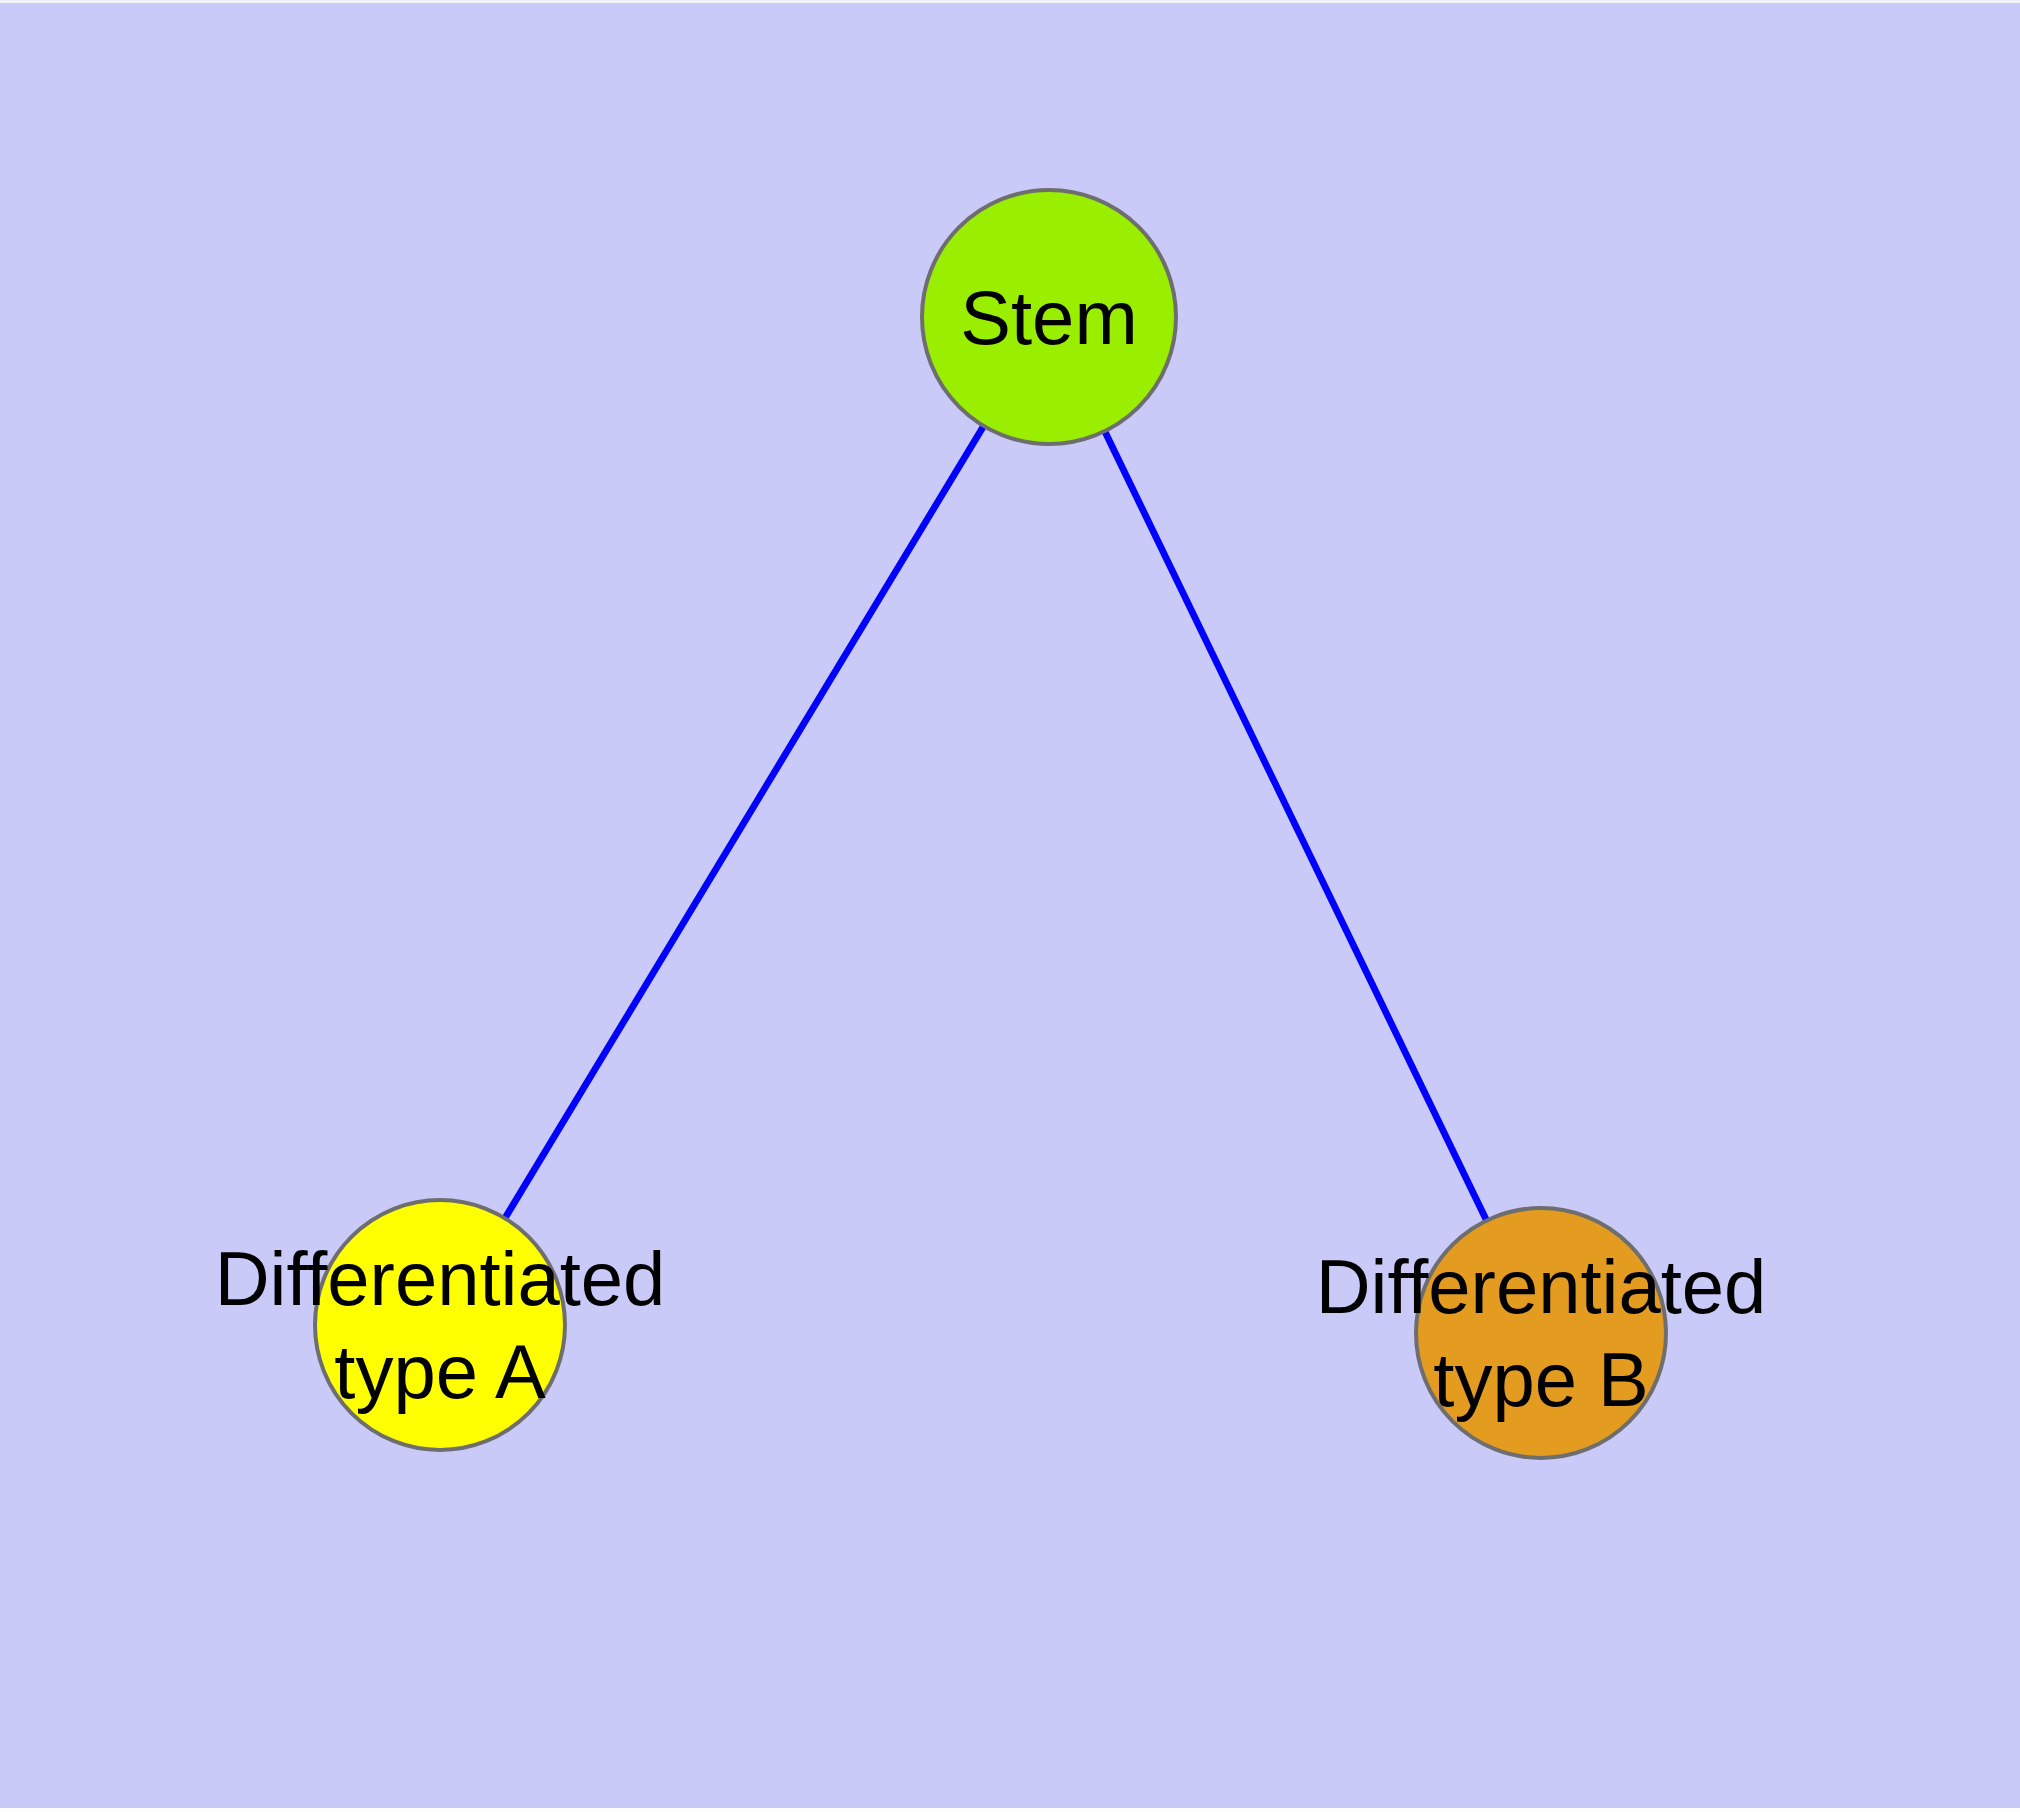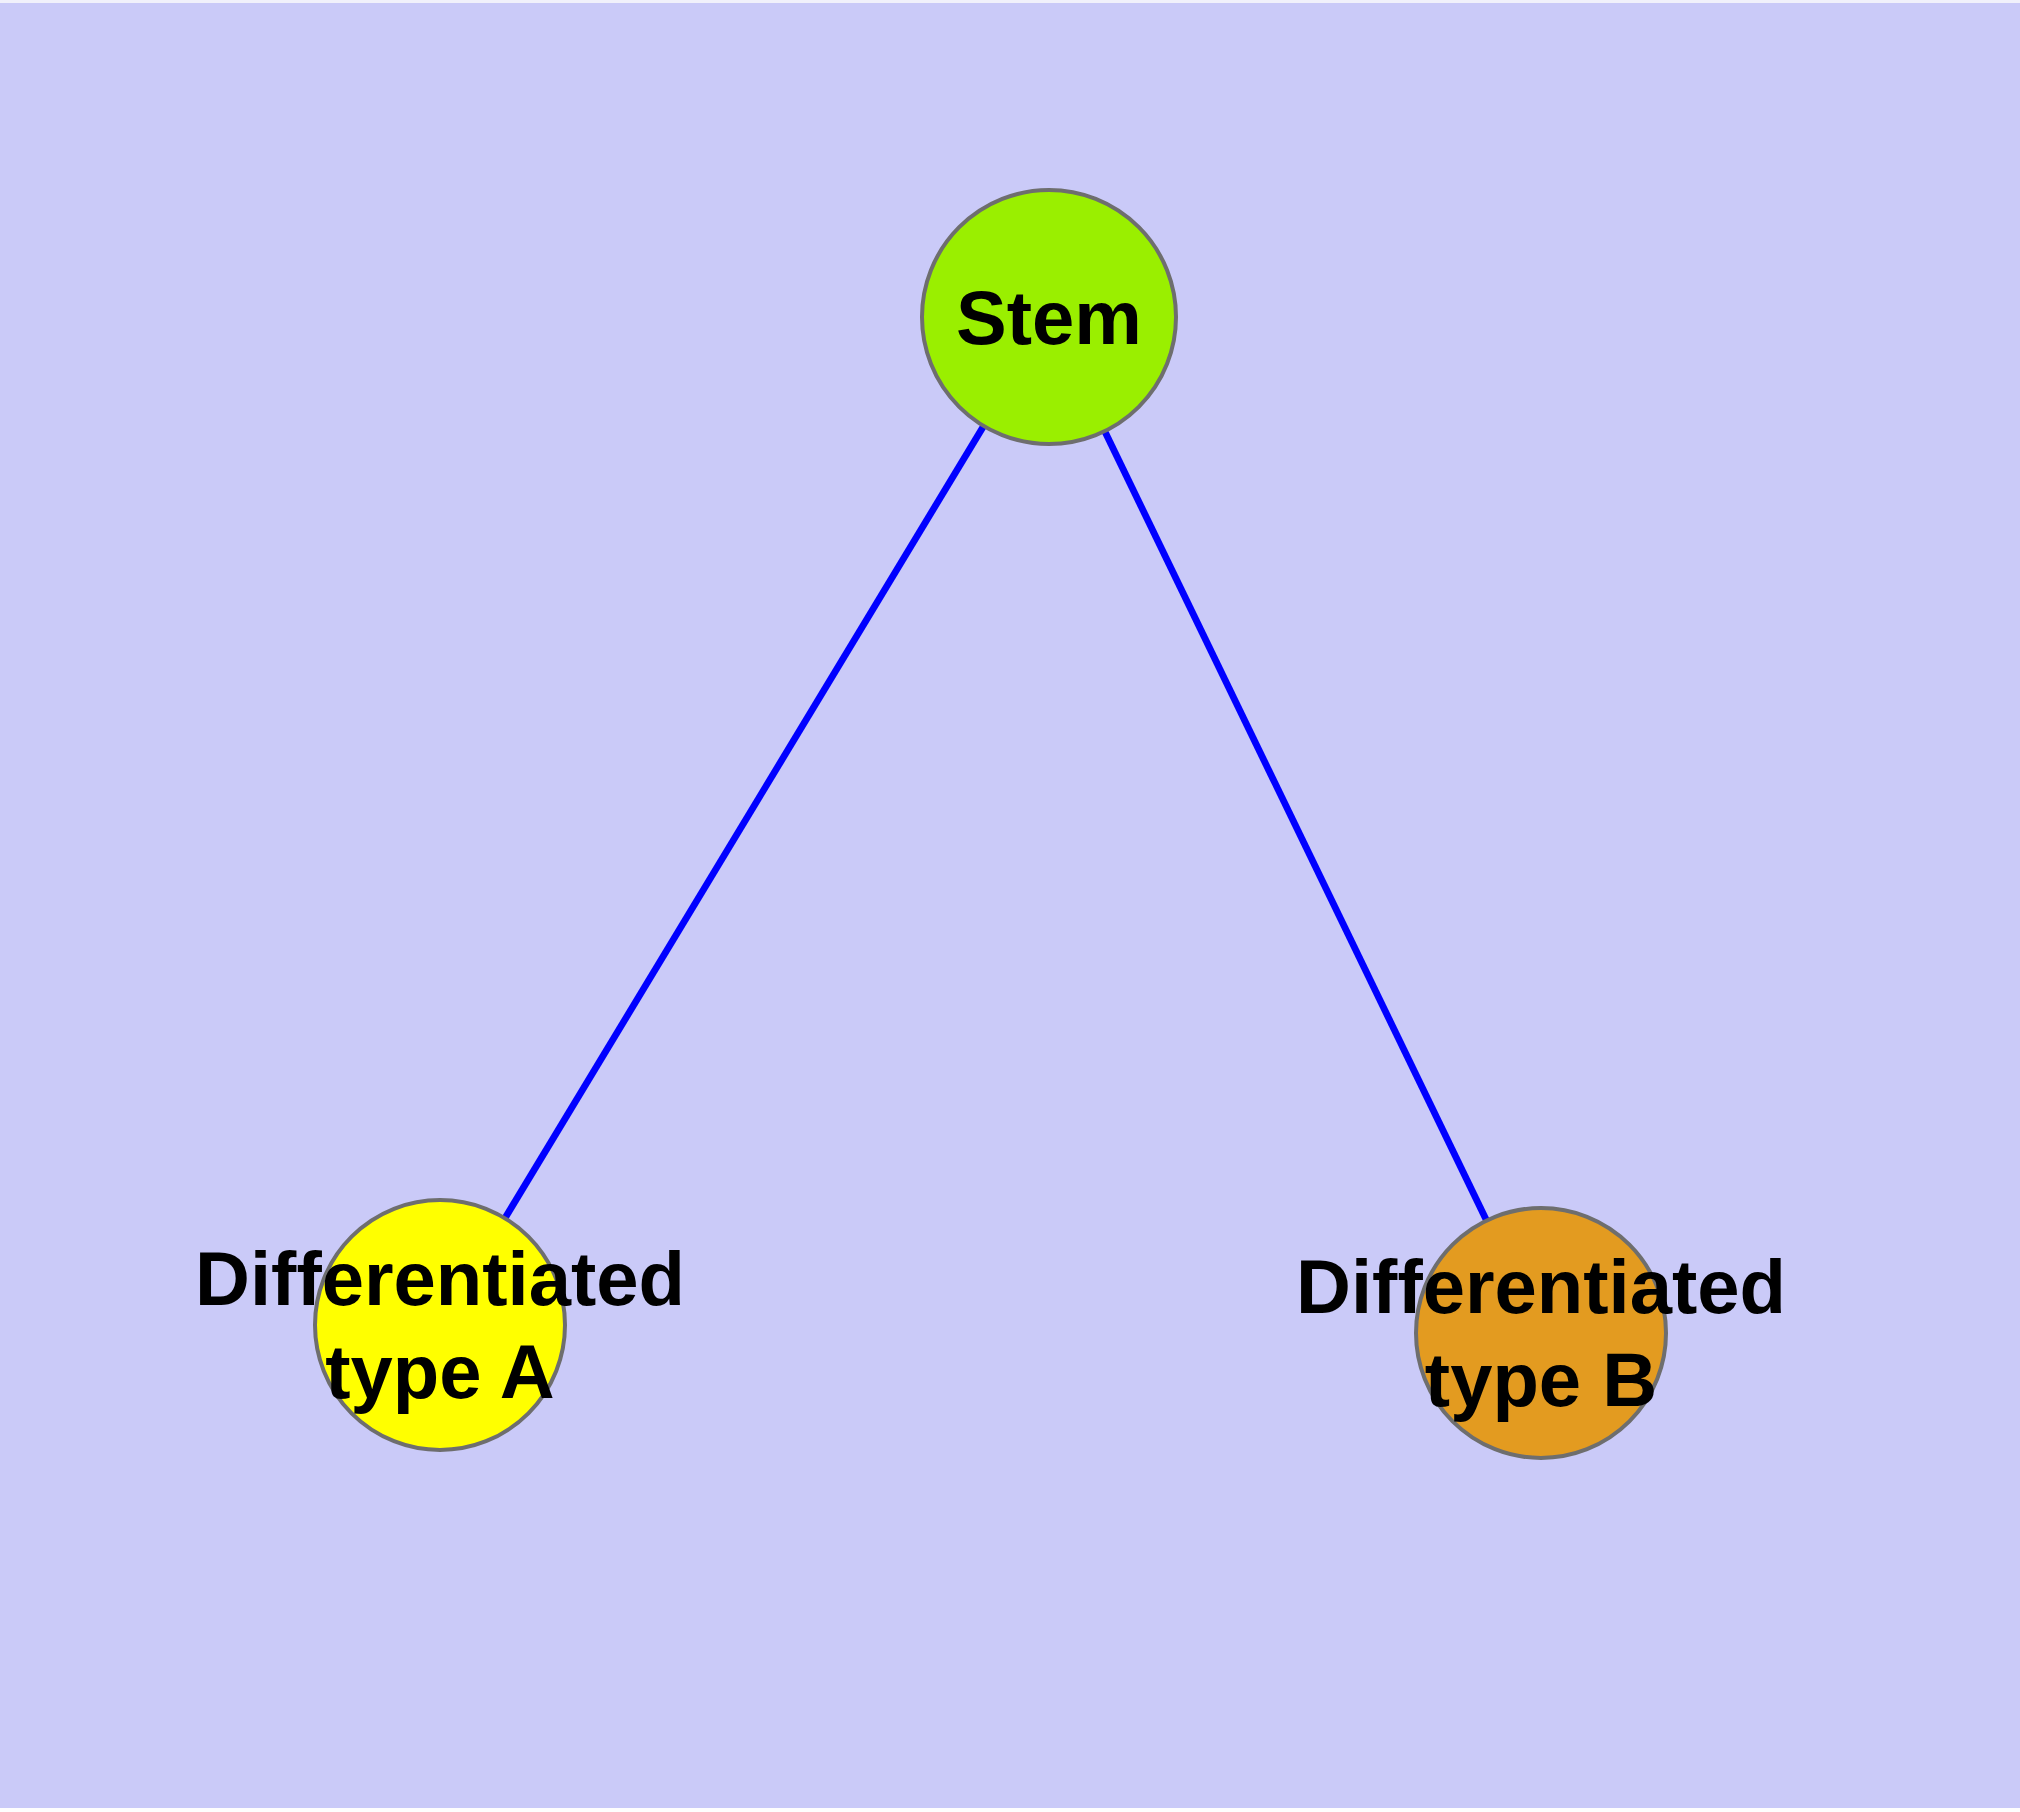--- a/index.html
+++ b/index.html
@@ -48,21 +48,21 @@
     border-radius: 50%;
     border: 4.2px solid var(--node-border);
   }
   .label {
     position: absolute;
     left: 50%;
     top: 50%;
     transform: translate(-50%, -50%);
     width: max-content;
     z-index: 3;
-    font-weight: bold;
+    font-weight: normal;
     font-size: 76px;
     line-height: 93px;
     color: var(--label);
     text-align: center;
     white-space: pre-line;
   }
 </style>
 </head>
 <body>
 

